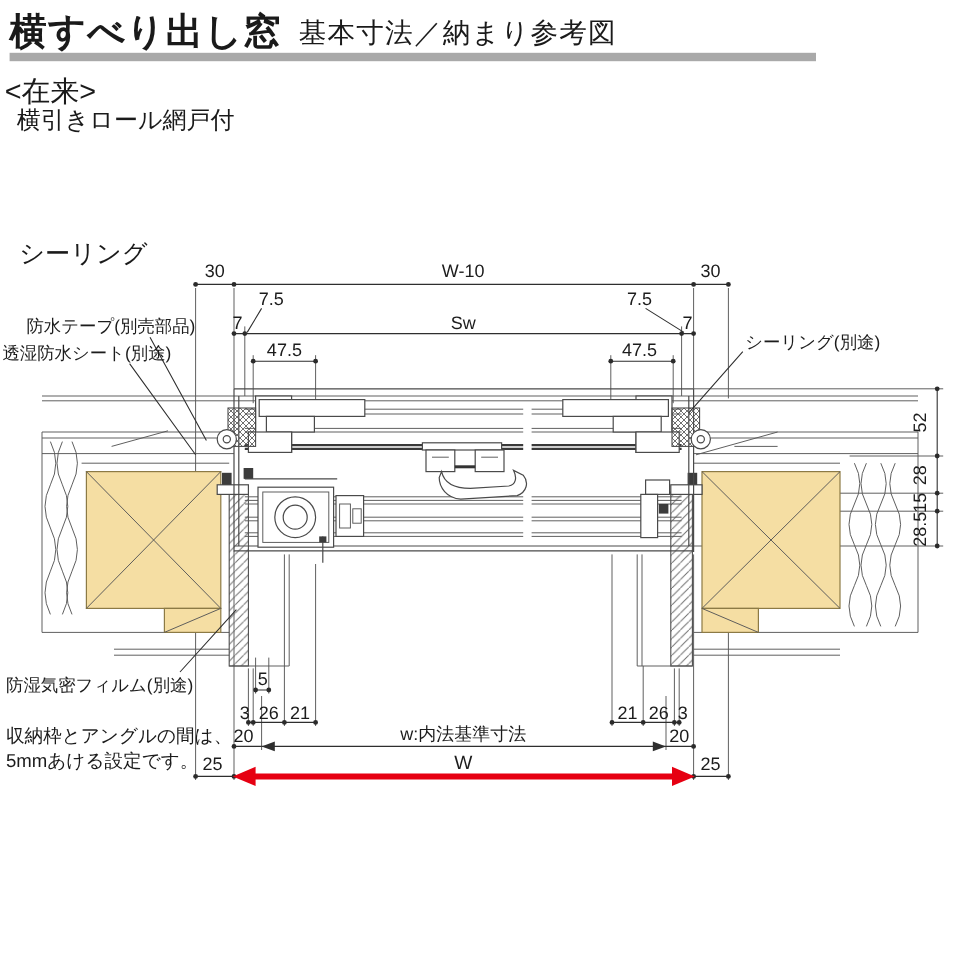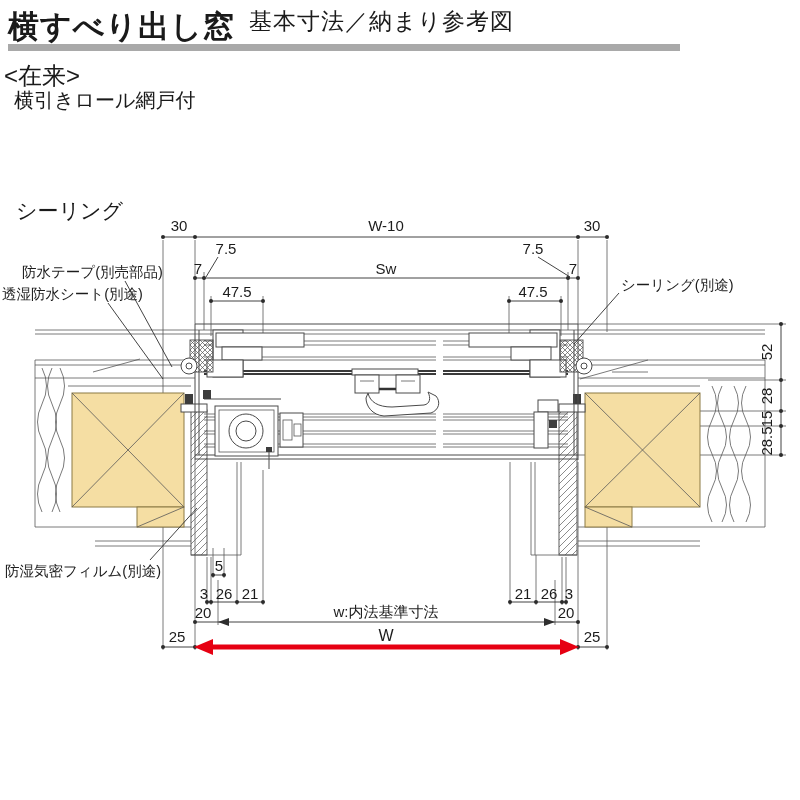--- a/index.html
+++ b/index.html
@@ -1,18 +1,18 @@
 <!DOCTYPE html>
 <html><head>
 <meta charset="utf-8">
 <style>
   html,body{margin:0;padding:0;background:#fff;width:800px;height:800px;
     font-family:"Liberation Sans",sans-serif;color:#1a1a1a;position:relative;overflow:hidden}
   .abs{position:absolute}
-  .title-row{left:8px;top:6px;display:flex;align-items:flex-start;gap:14px;white-space:nowrap}
+  .title-row{left:8px;top:6px;display:flex;align-items:center;gap:14px;white-space:nowrap}
   .t1{font-size:31px;font-weight:bold;letter-spacing:1px}
   .t2{font-size:23px;font-weight:normal;letter-spacing:1px}
   .bar{left:8px;top:44px;width:672px;height:7px;background:#A9A9A9}
   .type-label{left:4px;top:60px;font-size:24px}
   .screen-label{left:14px;top:87px;font-size:20px}
   .section-label{left:16px;top:197px;font-size:21px}
   .note{left:5px;top:603px;font-size:15.5px;line-height:21px;white-space:nowrap}
   svg{position:absolute;left:0;top:0}
   svg text{fill:#1c1c1c;font-family:"Liberation Sans",sans-serif}
   .dim{font-size:15px}
@@ -235,13 +235,15 @@
 
   <g>
     <text class="ann" x="22" y="277">防水テープ(別売部品)</text>
     <text class="ann" x="2" y="299">透湿防水シート(別途)</text>
     <text class="ann" x="621" y="290">シーリング(別途)</text>
     <text class="ann" x="5" y="576">防湿気密フィルム(別途)</text>
   </g>
 </svg>
 
 <div class="abs note">
+  <div>収納枠とアングルの間は、</div>
+  <div>5mmあける設定です。</div>
 </div>
 
 </body></html>

